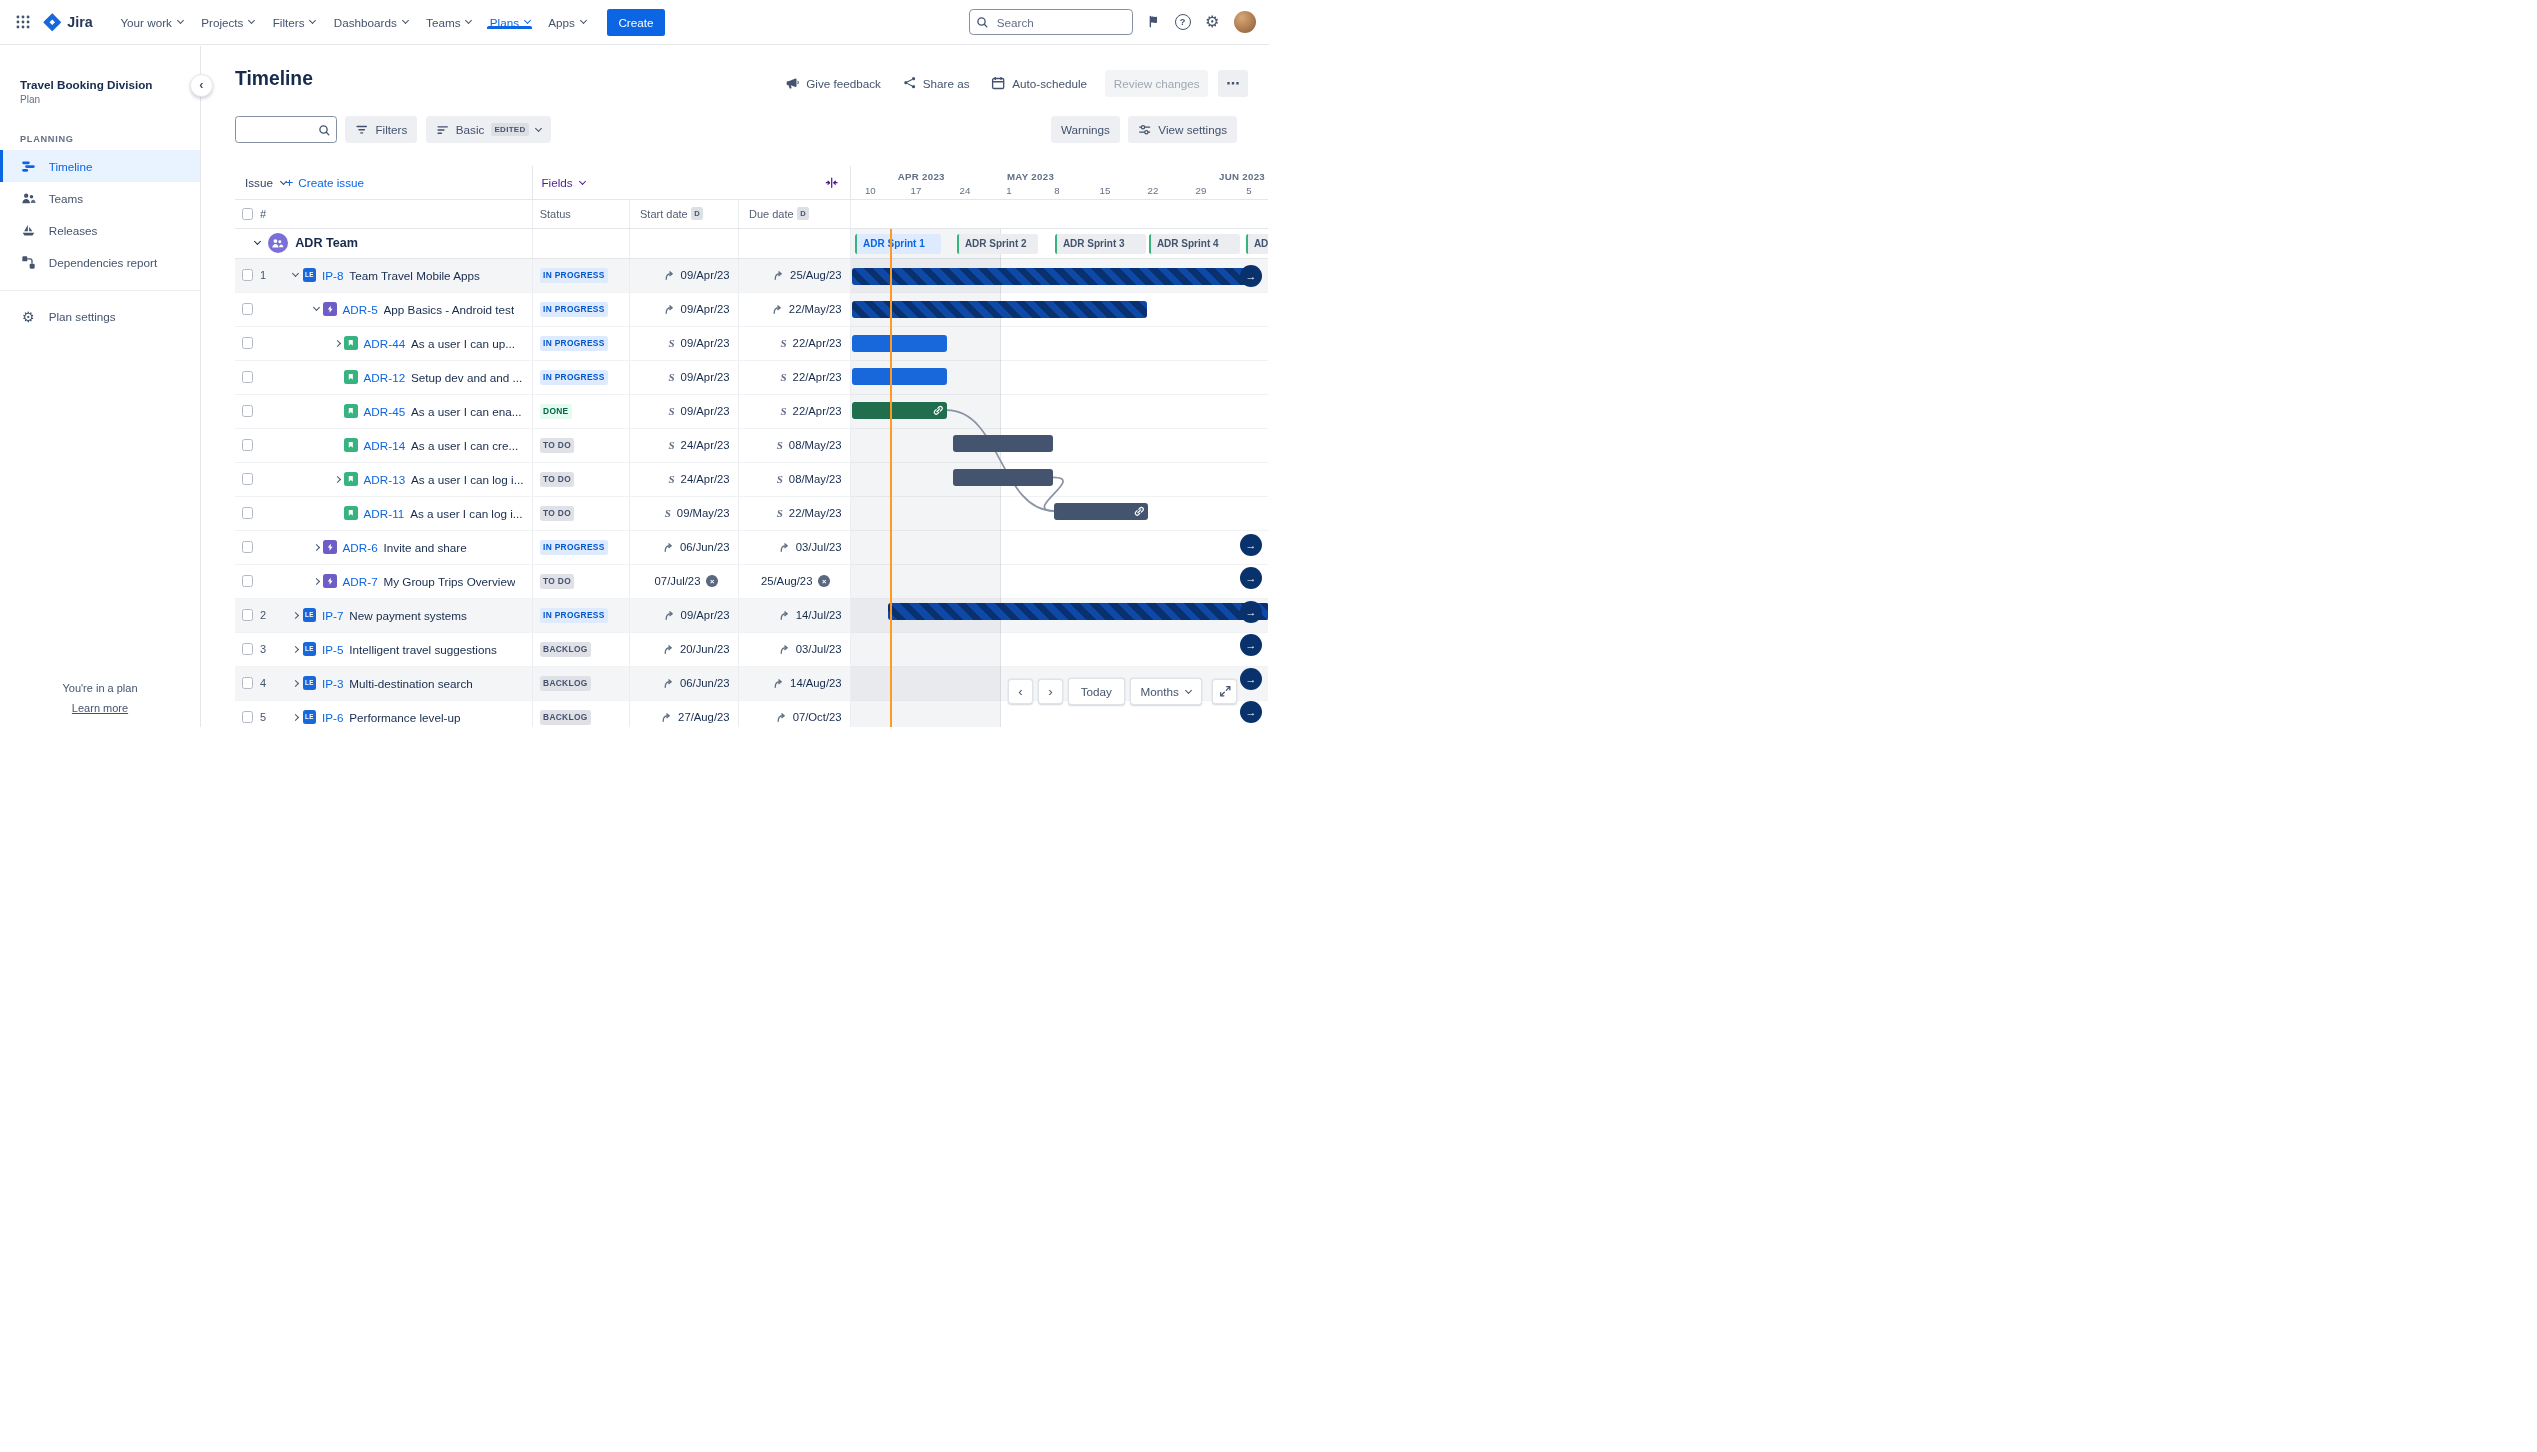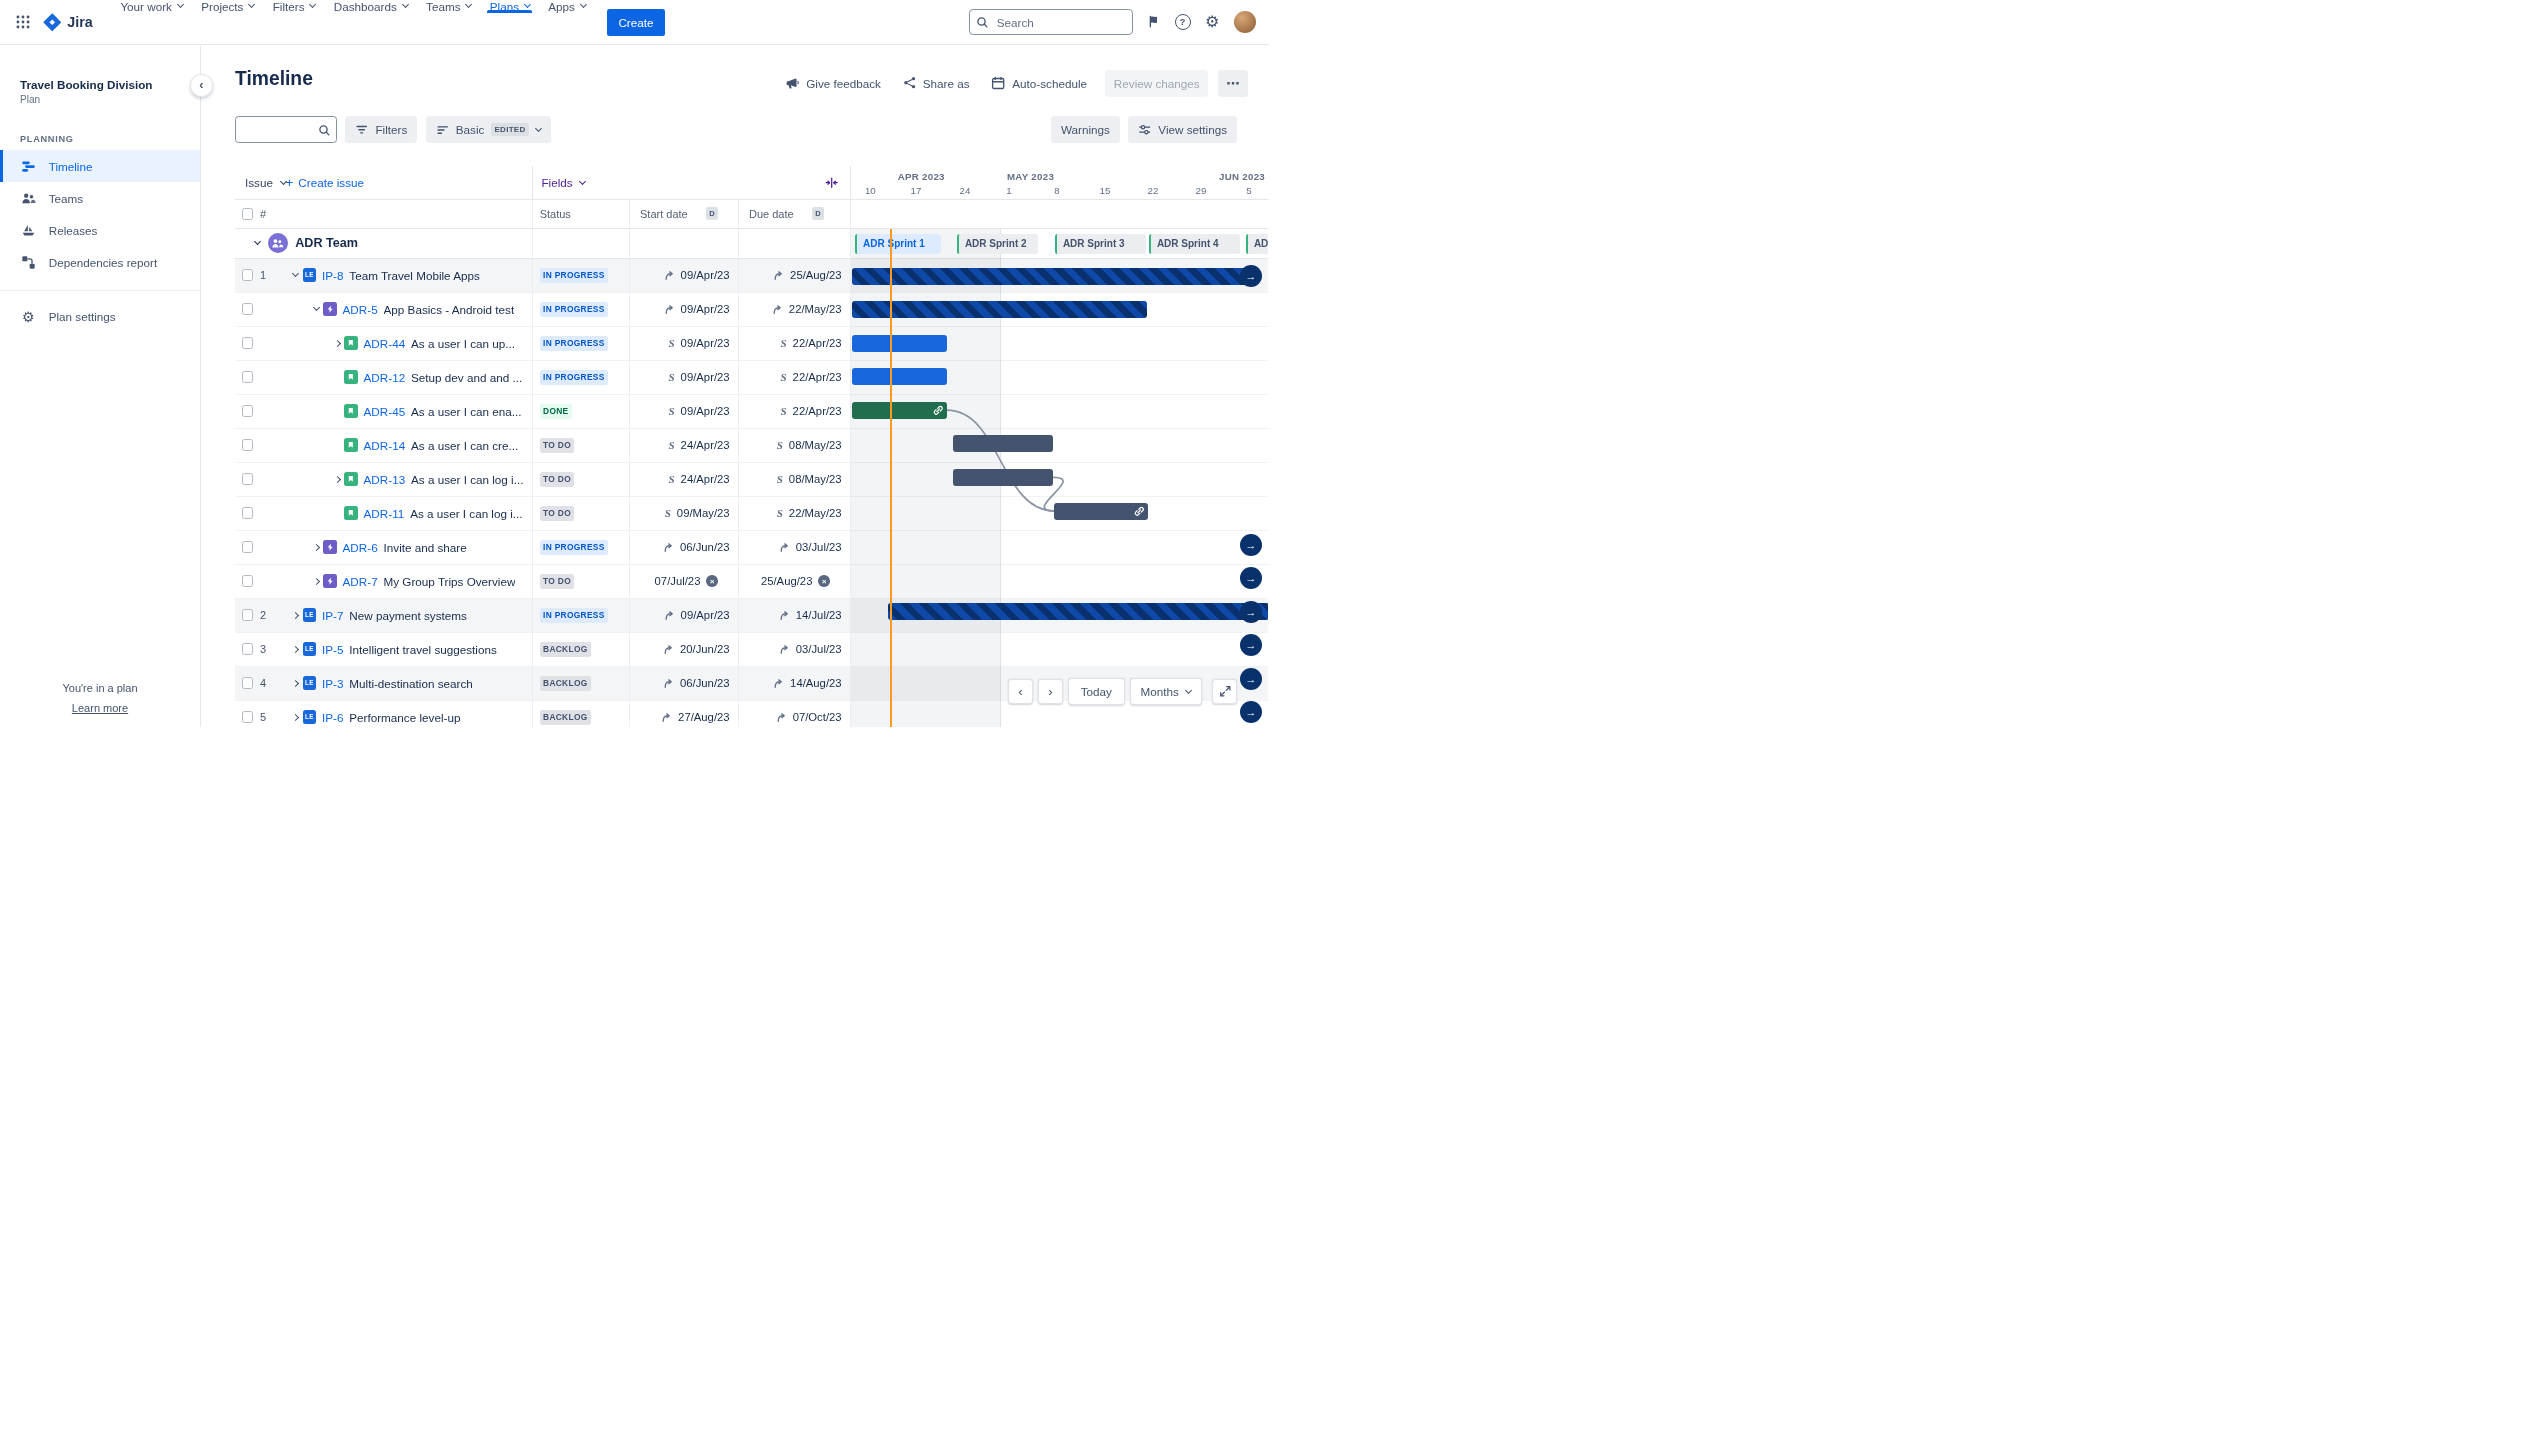--- a/index.html
+++ b/index.html
@@ -8,21 +8,21 @@
   svg{display:block}
   button{font-family:inherit;border:none;background:none;cursor:pointer}
   input{font-family:inherit;outline:none}
 
   
   .nb{position:absolute;top:0;left:0;width:1269px;height:45px;background:#fff;
     border-bottom:0.8px solid #E4E6EA;display:flex;align-items:center;z-index:30;padding:0 13.4px 0 11.7px}
   .appgrid{color:#44546E;padding:3.4px;margin-right:8.4px;display:flex}
   .logo{display:flex;align-items:center;gap:5.9px;margin-right:18.5px}
   .logotext{font-size:14.3px;font-weight:700;color:#253858}
-  .nav-items{display:flex;align-items:flex-start;height:45px}
+  .nav-items{display:flex;align-items:center;height:45px}
   .nav-item{display:flex;align-items:center;gap:5.9px;padding:0 9.2px;font-size:11.7px;color:#44546E;position:relative;cursor:pointer}
   .nav-item.active{color:var(--brand,#0C66E4);font-weight:500}
   .nav-item.active::after{content:"";position:absolute;left:6.7px;right:6.7px;bottom:0;height:2.5px;background:var(--brand,#0C66E4);border-radius:1.7px 1.7px 0 0}
   .cv{width:5px;height:5px;border-right:1.3px solid currentColor;border-bottom:1.3px solid currentColor;
     display:inline-block;transform:rotate(45deg);margin-top:-2.5px;flex:none}
   .cv.r{transform:rotate(-45deg);margin-top:0}
   .create-btn{height:27px;padding:0 11.7px;background:var(--brand,#0C66E4);color:#fff;font-size:11.7px;
     font-weight:500;border-radius:2.5px;margin-left:11.7px}
   .nb-right{margin-left:auto;display:flex;align-items:center;gap:14.3px}
   .nb-search{position:relative;width:164px}
@@ -90,21 +90,21 @@
   .wk{position:absolute;top:19.3px;transform:translateX(-50%);font-size:9.7px;color:#626F86}
 
   .hrow2{display:flex;height:28.5px;border-bottom:0.8px solid #E4E6EA;align-items:stretch;font-size:11px;color:#535F73}
   .c-sel{width:25px;display:flex;align-items:center;justify-content:center;flex:none}
   .c-num{width:20px;display:flex;align-items:center;flex:none;font-size:11px;color:#44546E}
   .c-cnt{width:253px;display:flex;align-items:center;flex:none;overflow:hidden;border-right:0.8px solid #EBEDF2;height:100%}
   .c-st{width:97px;display:flex;align-items:center;padding-left:6.7px;border-right:0.8px solid #EBEDF2;height:100%;flex:none;gap:5px}
   .c-sd{width:109px;display:flex;align-items:center;border-right:0.8px solid #EBEDF2;height:100%;flex:none}
   .c-dd{width:112px;display:flex;align-items:center;border-right:0.8px solid #EBEDF2;height:100%;flex:none}
   .c-ch{width:418px;height:100%;flex:none}
-  .hd-date{gap:18px;padding-left:10px}
+  .hd-date{gap:3px;padding-left:10px}
   .d-chip{width:12.6px;height:12.6px;background:#DCDFE4;border-radius:2.5px;font-size:7.6px;font-weight:700;color:#44546E;
     display:inline-flex;align-items:center;justify-content:center}
   .cb{width:11.7px;height:11.7px;border:1.7px solid #B3B9C4;border-radius:2.5px;background:#fff;display:inline-block;cursor:pointer}
 
   .tbody{position:relative}
   .g-row{display:flex;height:30px;align-items:stretch;border-bottom:0.8px solid #E4E6EA;background:#fff}
   .g-left{width:298px;display:flex;align-items:center;gap:7.6px;padding-left:20px;flex:none;border-right:0.8px solid #EBEDF2}
   .g-av{width:20px;height:20px;border-radius:50%;background:#7A6FD6;display:flex;align-items:center;justify-content:center;flex:none}
   .g-name{font-size:12.6px;font-weight:700;color:#172B4D}
   .row{display:flex;height:34px;align-items:stretch;border-bottom:0.8px solid #F1F2F4;background:#fff}

